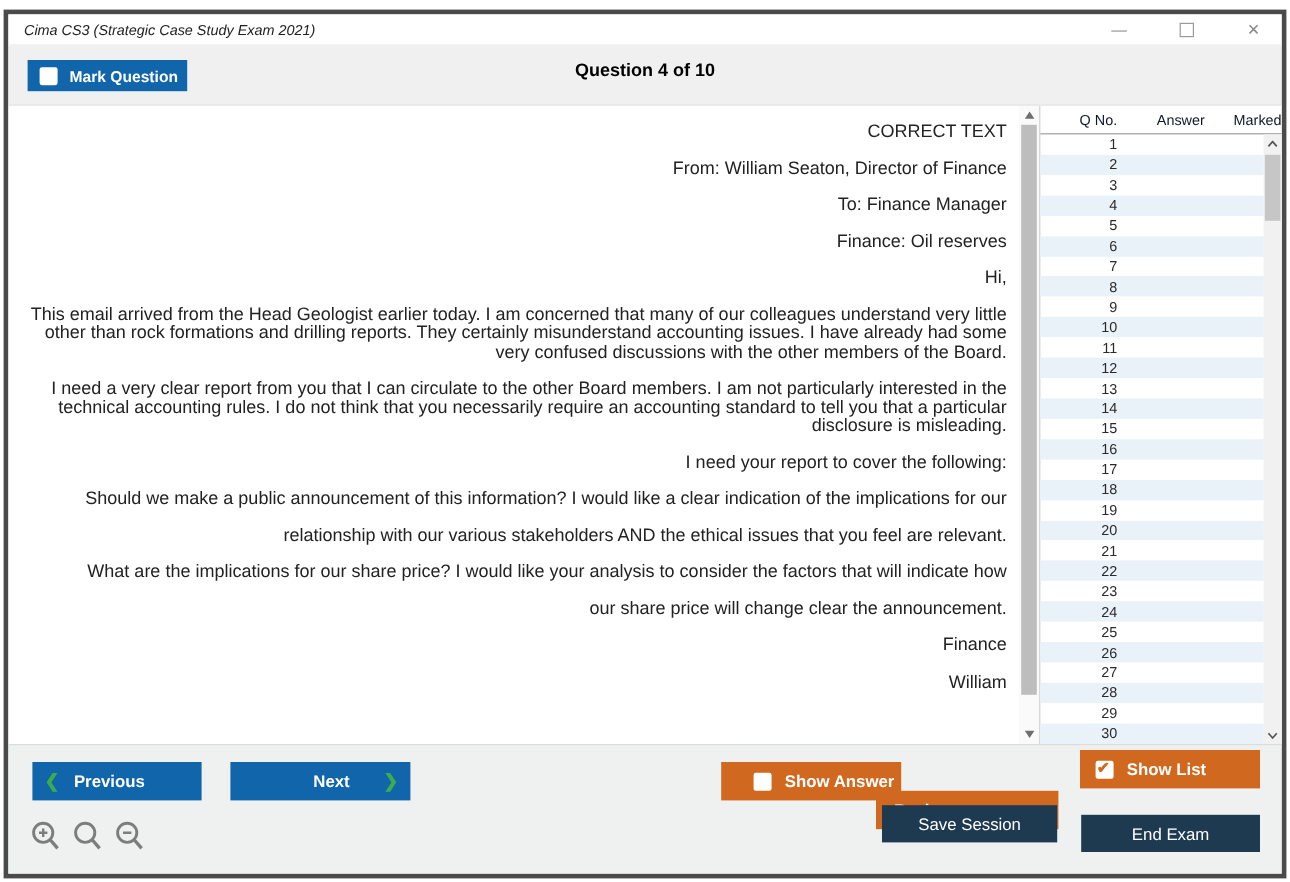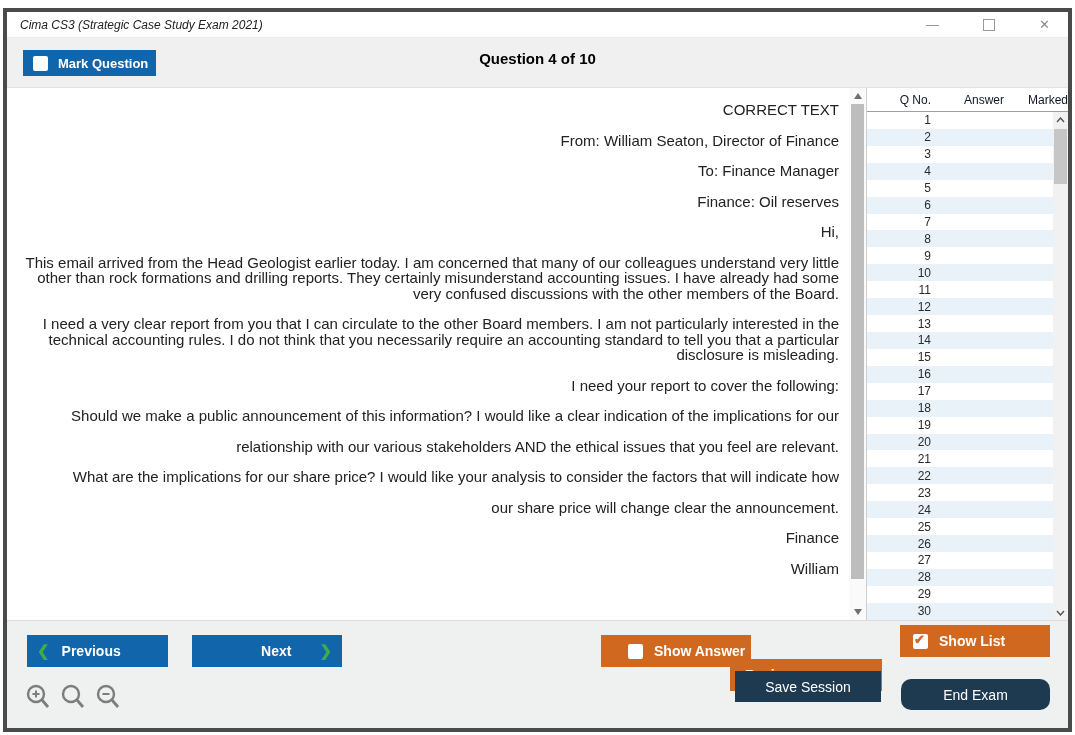--- a/index.html
+++ b/index.html
@@ -321,21 +321,21 @@
       <span class="tri-up"></span>
     </button>
     <button class="fbtn b-orange" style="left:893px; top:4px; width:150px; padding-left:13px; gap:11px;">
       <span class="checkbox checked"></span>
       <span>Show List</span>
     </button>
 
     <button class="fbtn b-navy" style="left:728px; top:50px; width:146px;">
       <span>Save Session</span>
     </button>
-    <button class="fbtn b-navy" style="left:894px; top:58px; width:149px;border-radius:10px;">
+    <button class="fbtn b-navy" style="left:894px; top:58px; width:149px;">
       <span>End Exam</span>
     </button>
 
     <div class="zoomicons">
       <svg width="26" height="28" viewBox="0 0 26 28">
         <circle cx="11" cy="11" r="8" fill="none" stroke="#7d7d7d" stroke-width="2.4"></circle>
         <line x1="17" y1="17" x2="23" y2="24" stroke="#7d7d7d" stroke-width="2.8"></line>
         <line x1="7.5" y1="11" x2="14.5" y2="11" stroke="#7d7d7d" stroke-width="2"></line>
         <line x1="11" y1="7.5" x2="11" y2="14.5" stroke="#7d7d7d" stroke-width="2"></line>
       </svg>

